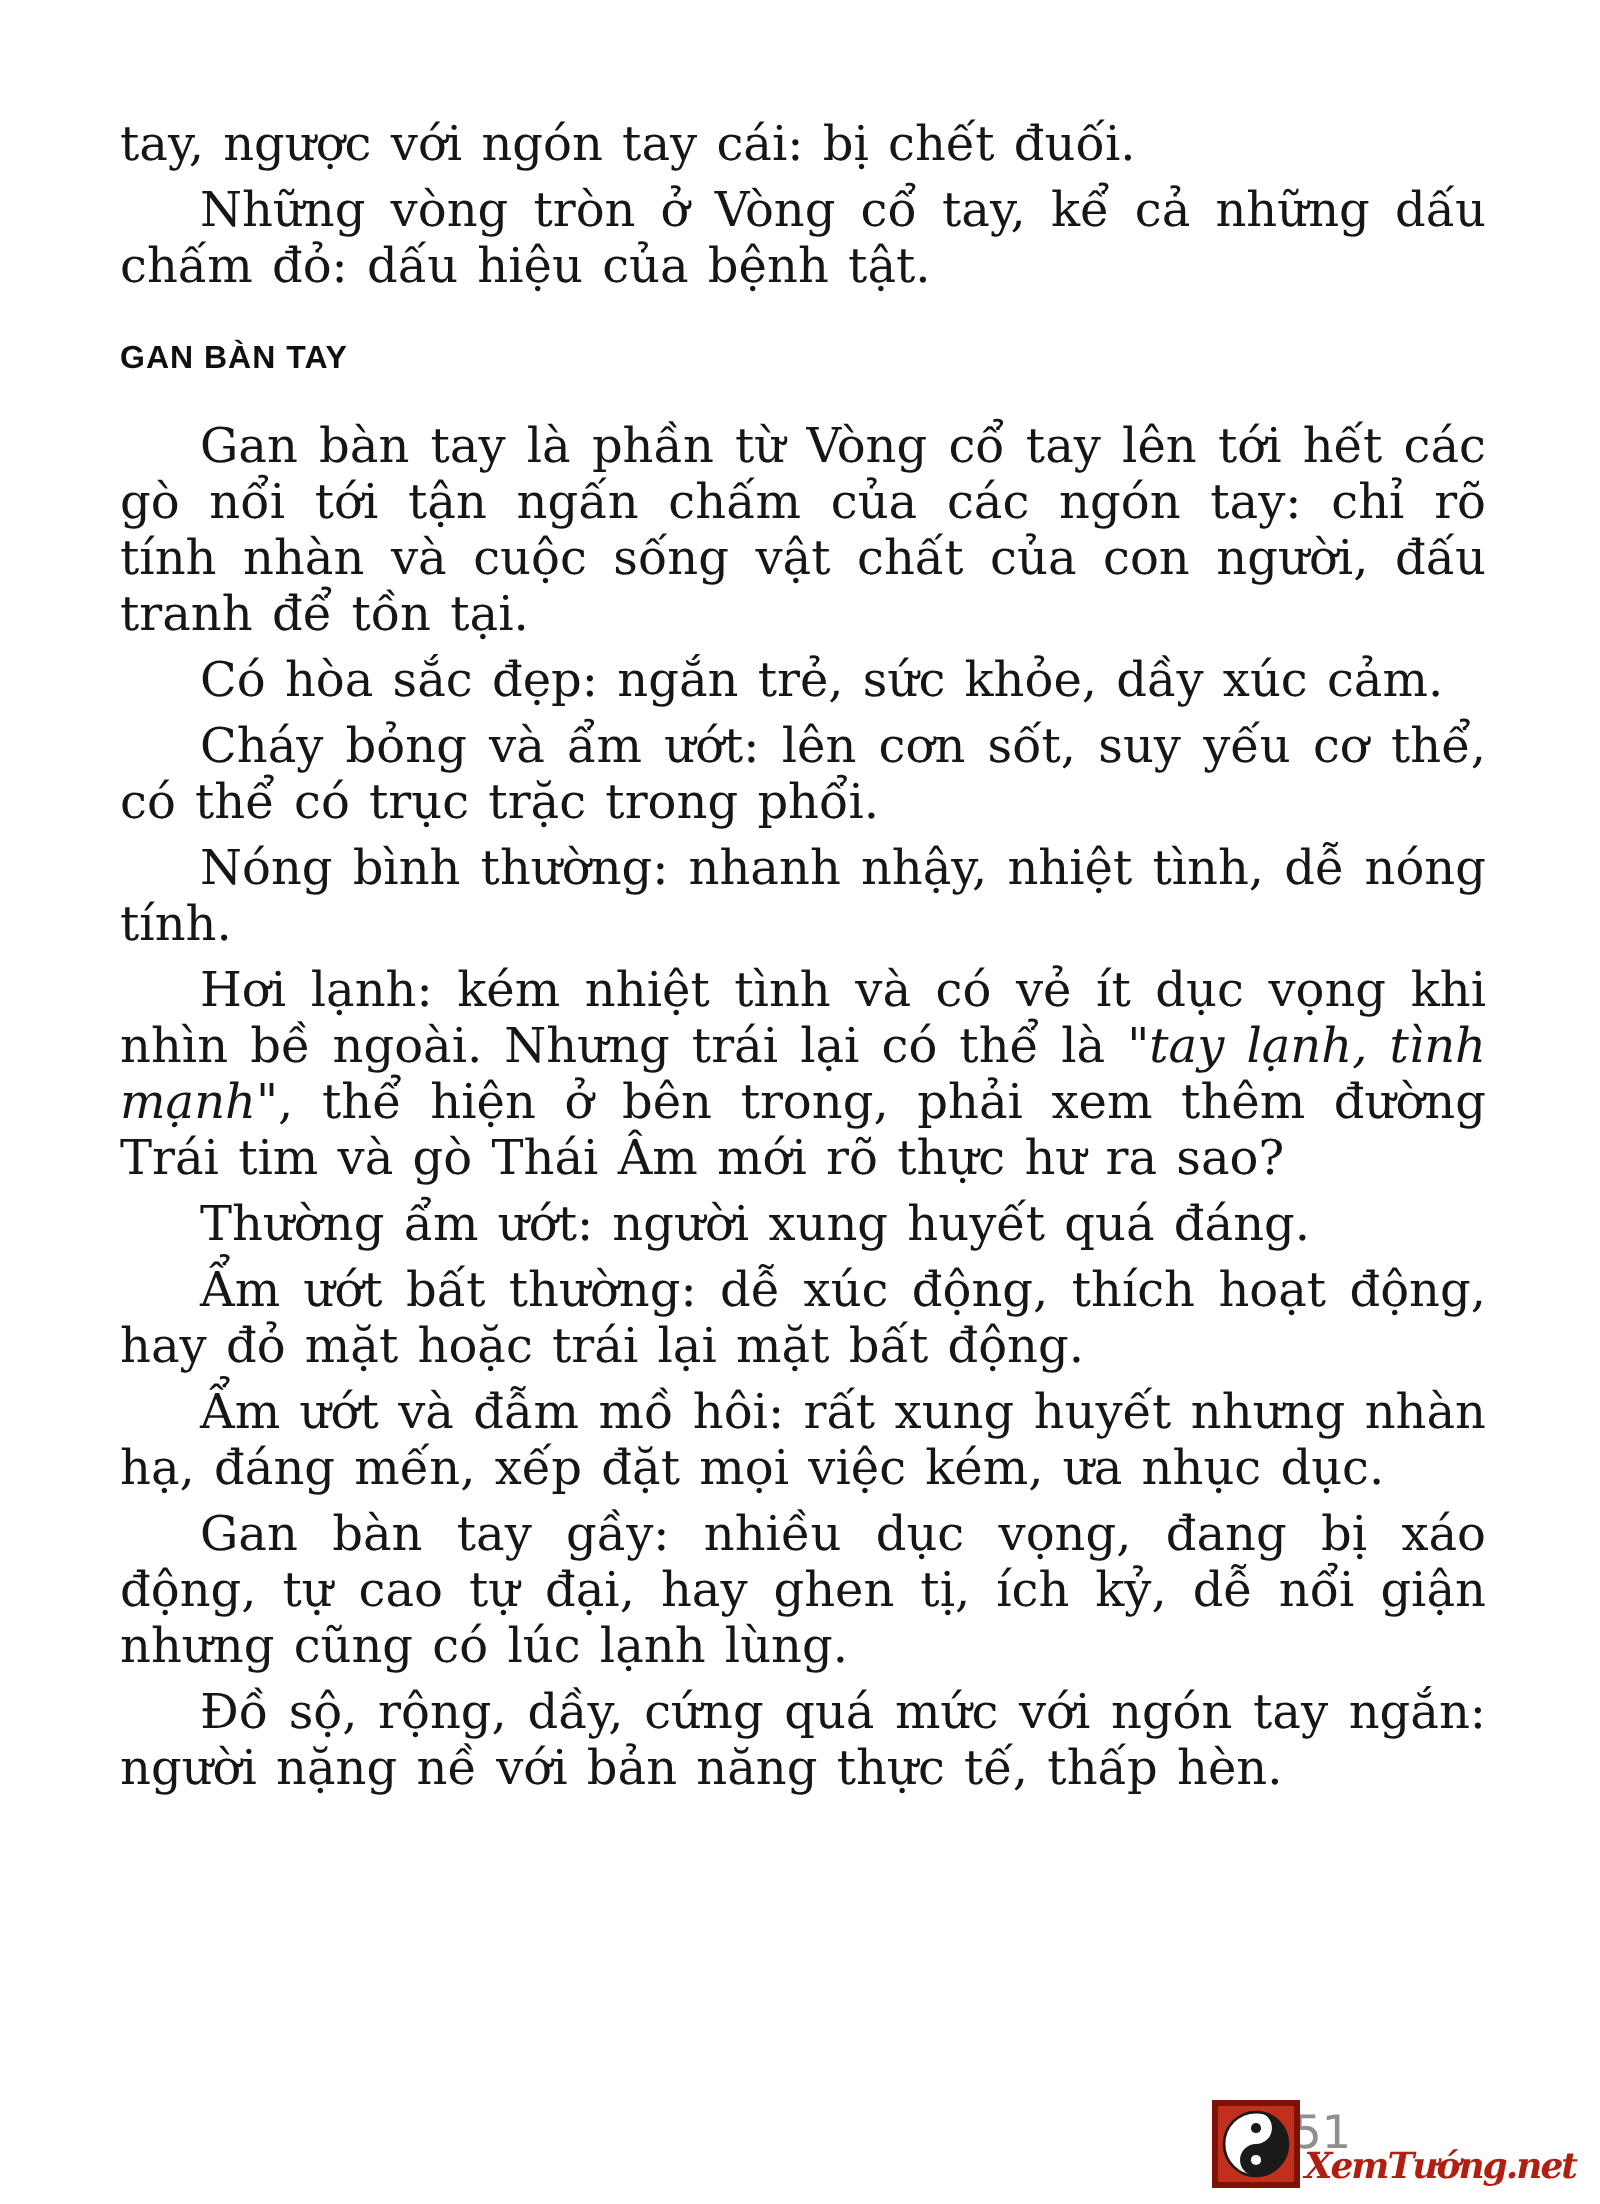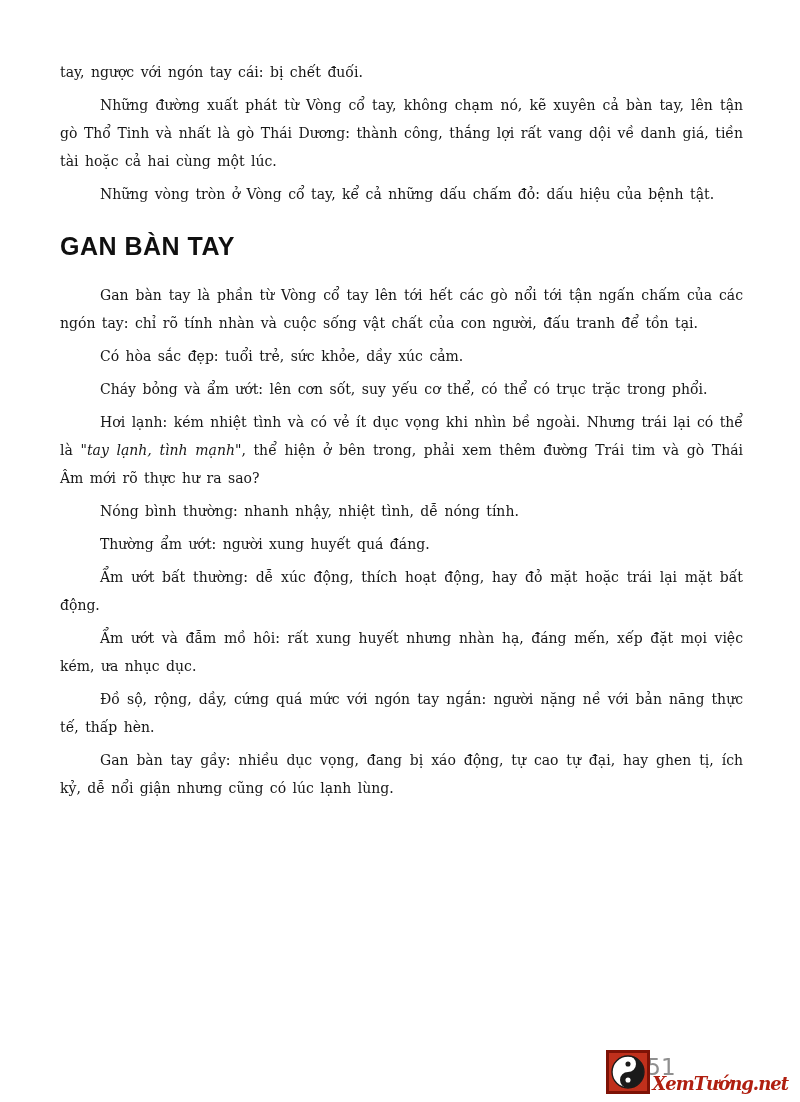--- a/index.html
+++ b/index.html
@@ -13,30 +13,30 @@
     box-sizing:border-box;
   }
   .content{
     position:absolute;
     left:60px;top:58px;
     width:683px;
     text-align:justify;
   }
   .content p{
     margin:0 0 5px 0;
-    font-size:14px;
+    font-size:24px;
     line-height:28px;
     text-indent:40px;
     word-spacing:2px;
   }
   .content p.noindent{text-indent:0;}
   .content h2{
     font-family:"Liberation Sans","DejaVu Sans",sans-serif;
     font-weight:bold;
-    font-size:25px;
+    font-size:16px;
     letter-spacing:0.5px;
     margin:24px 0 20px 0;
     text-indent:0;
     color:#101010;
   }
   em{font-style:italic;}
   
   .watermark{
     position:absolute;
     right:12px;bottom:8px;
@@ -76,39 +76,38 @@
   }
 </style>
 </head>
 <body>
 
 <div class="page">
 
   <div class="content">
 
     <p class="noindent">tay, ngược với ngón tay cái: bị chết đuối.</p>
-    <p>Những đường xuất phát từ Vòng cổ tay, không chạm nó, kẽ xuyên cả bàn tay, lên tận gò Thổ Tinh và nhất là gò Thái Dương: thành công, thắng lợi rất vang dội về danh giá, tiền tài hoặc cả hai cùng một lúc.</p>
     <p>Những vòng tròn ở Vòng cổ tay, kể cả những dấu chấm đỏ: dấu hiệu của bệnh tật.</p>
 
     <h2>GAN BÀN TAY</h2>
 
     <p>Gan bàn tay là phần từ Vòng cổ tay lên tới hết các gò nổi tới tận ngấn chấm của các ngón tay: chỉ rõ tính nhàn và cuộc sống vật chất của con người, đấu tranh để tồn tại.</p>
-    <p>Có hòa sắc đẹp: tuổi trẻ, sức khỏe, dầy xúc cảm.</p>
+    <p>Có hòa sắc đẹp: ngắn trẻ, sức khỏe, dầy xúc cảm.</p>
     <p>Cháy bỏng và ẩm ướt: lên cơn sốt, suy yếu cơ thể, có thể có trục trặc trong phổi.</p>
+    <p>Nóng bình thường: nhanh nhậy, nhiệt tình, dễ nóng tính.</p>
+
     <p>
       <span>Hơi lạnh: kém nhiệt tình và có vẻ ít dục vọng khi nhìn bề ngoài. Nhưng trái lại có thể là </span><em>"tay lạnh, tình mạnh"</em><span>, thể hiện ở bên trong, phải xem thêm đường Trái tim và gò Thái Âm mới rõ thực hư ra sao?</span>
     </p>
 
-    <p>Nóng bình thường: nhanh nhậy, nhiệt tình, dễ nóng tính.</p>
-
     <p>Thường ẩm ướt: người xung huyết quá đáng.</p>
     <p>Ẩm ướt bất thường: dễ xúc động, thích hoạt động, hay đỏ mặt hoặc trái lại mặt bất động.</p>
     <p>Ẩm ướt và đẫm mồ hôi: rất xung huyết nhưng nhàn hạ, đáng mến, xếp đặt mọi việc kém, ưa nhục dục.</p>
+    <p>Gan bàn tay gầy: nhiều dục vọng, đang bị xáo động, tự cao tự đại, hay ghen tị, ích kỷ, dễ nổi giận nhưng cũng có lúc lạnh lùng.</p>
     <p>Đồ sộ, rộng, dầy, cứng quá mức với ngón tay ngắn: người nặng nề với bản năng thực tế, thấp hèn.</p>
-    <p>Gan bàn tay gầy: nhiều dục vọng, đang bị xáo động, tự cao tự đại, hay ghen tị, ích kỷ, dễ nổi giận nhưng cũng có lúc lạnh lùng.</p>
 
   </div>
 
   <div class="watermark">
     <span class="wm-pagenum">51</span>
     <span class="wm-box">
       <svg viewBox="0 0 100 100" aria-hidden="true">
         <circle cx="50" cy="50" r="47" fill="#ffffff" stroke="#1a1a1a" stroke-width="4"></circle>
         <path d="M50 3 a47 47 0 0 1 0 94 a23.5 23.5 0 0 1 0 -47 a23.5 23.5 0 0 0 0 -47 Z" fill="#1a1a1a"></path>
         <circle cx="50" cy="26.5" r="7.5" fill="#1a1a1a"></circle>

